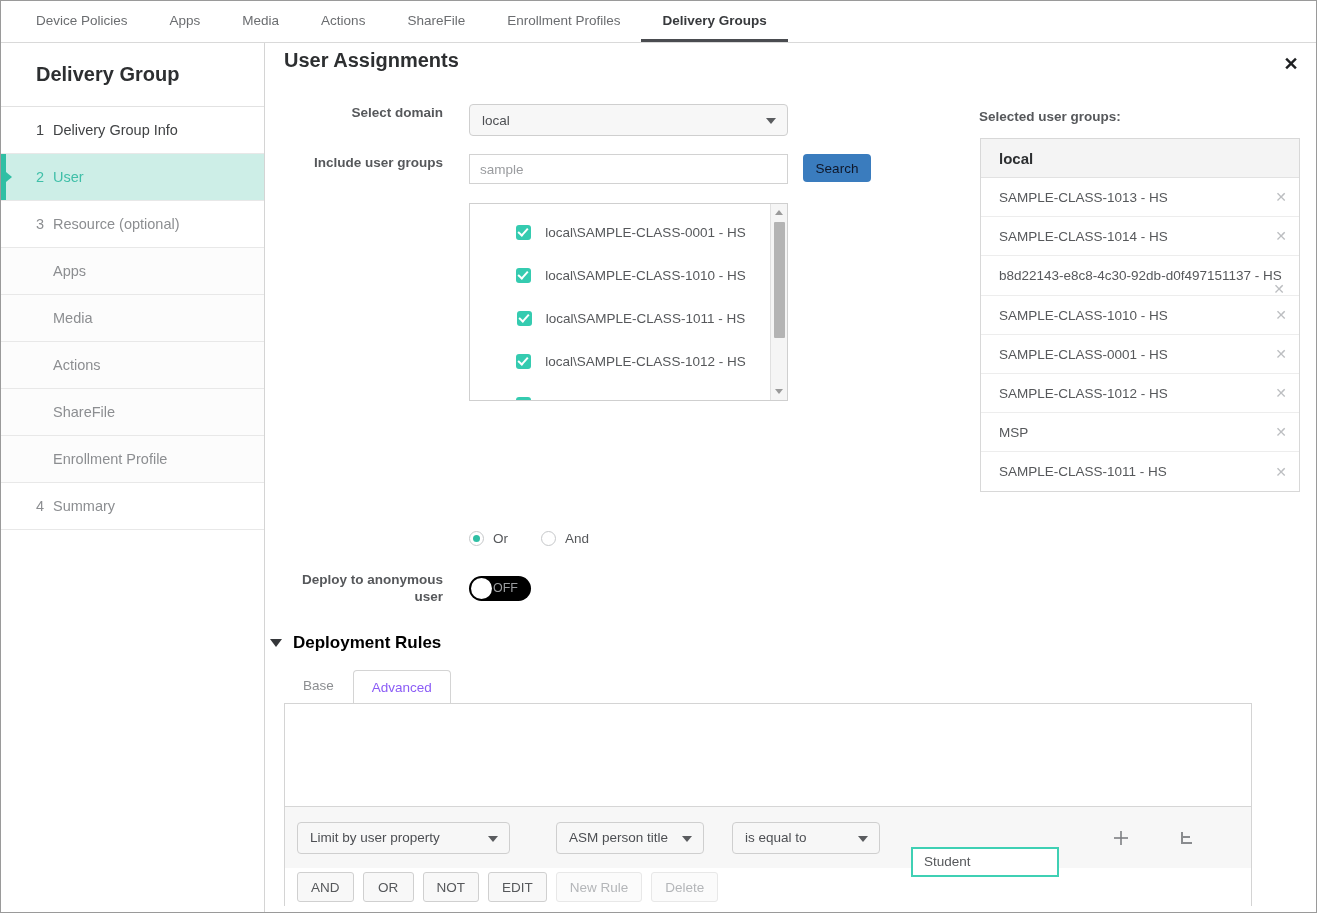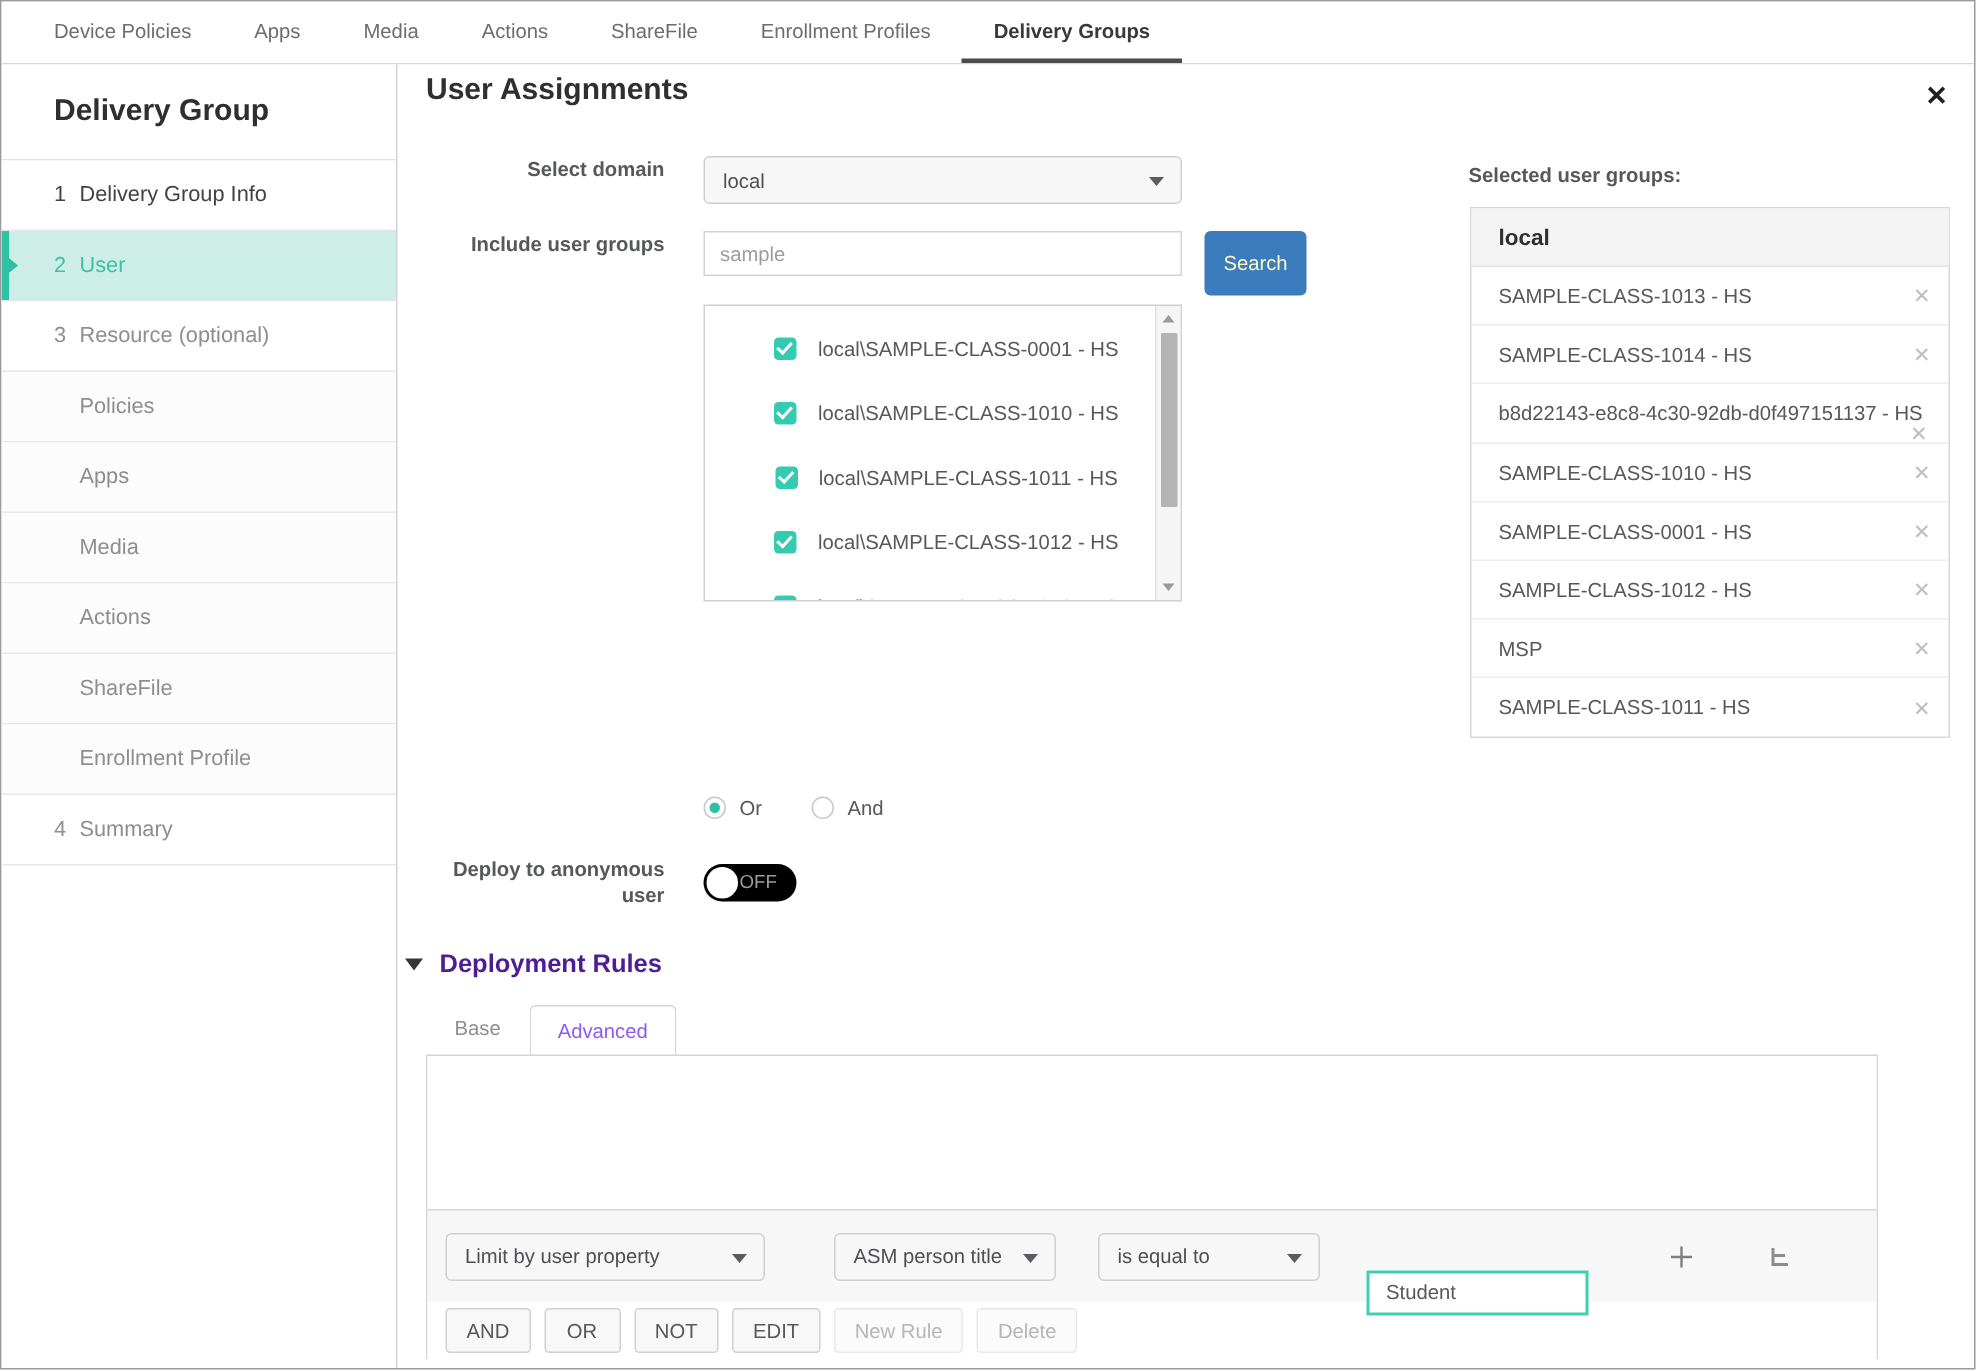--- a/index.html
+++ b/index.html
@@ -192,25 +192,25 @@
     display: flex;
     align-items: center;
     padding: 0 28px 0 10px;
     font-size: 13.5px;
     color: #9a9c9f;
     cursor: text;
   }
 
   .search-btn {
     width: 68px;
-    height: 43px;
+    height: 28px;
     background: #3a7cbe;
     border: none;
     border-radius: 4px;
-    color: #fef9c3;
+    color: #0f172a;
     font-size: 13.5px;
     font-family: "Liberation Sans", sans-serif;
     cursor: pointer;
   }
 
   
   .check-list {
     position: absolute;
     left: 203px;
     top: 160px;
@@ -405,21 +405,21 @@
   }
   .dr-tri {
     width: 0; height: 0;
     border-left: 6px solid transparent;
     border-right: 6px solid transparent;
     border-top: 8px solid #35373a;
   }
   .dr-title {
     font-size: 17px;
     font-weight: bold;
-    color: #4c1d95;
+    color: #000000;
   }
 
   .tabstrip {
     position: absolute;
     left: 18px;
     top: 627px;
     display: flex;
     align-items: flex-start;
   }
   .rtab {
@@ -560,23 +560,20 @@
         </div>
         <div class="side-item active">
           <span class="num">2</span>
           <span>User</span>
         </div>
         <div class="side-item plain">
           <span class="num">3</span>
           <span>Resource (optional)</span>
         </div>
         <div class="side-item sub">
-          <span>Policies</span>
-        </div>
-        <div class="side-item sub">
           <span>Apps</span>
         </div>
         <div class="side-item sub">
           <span>Media</span>
         </div>
         <div class="side-item sub">
           <span>Actions</span>
         </div>
         <div class="side-item sub">
           <span>ShareFile</span>

